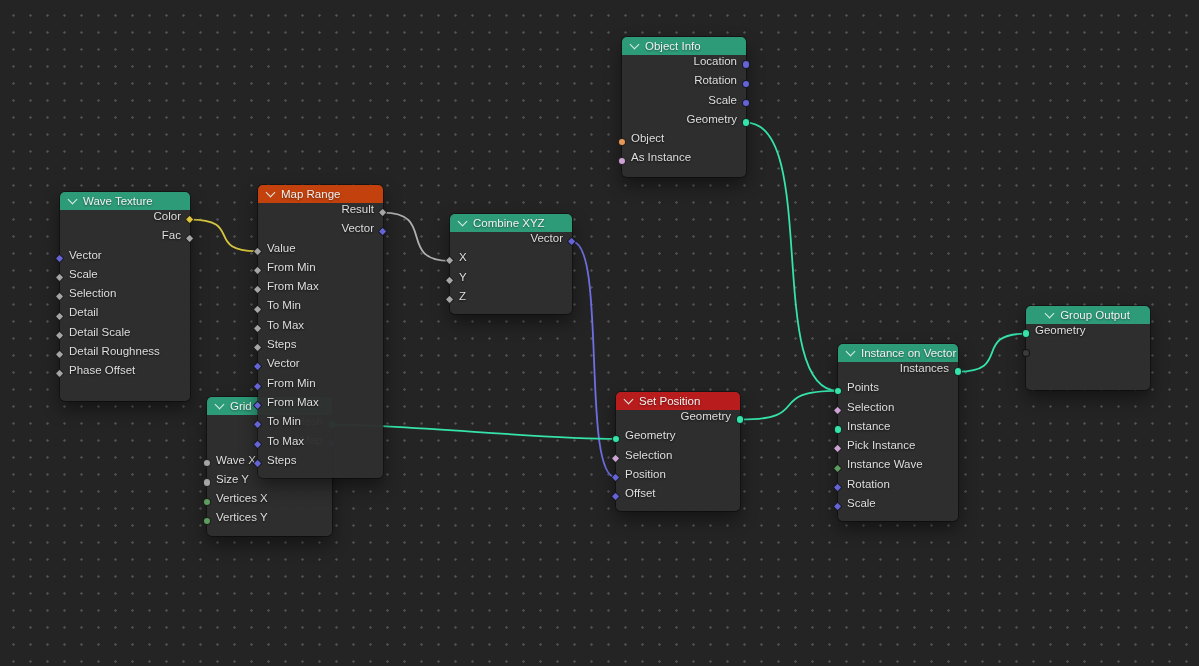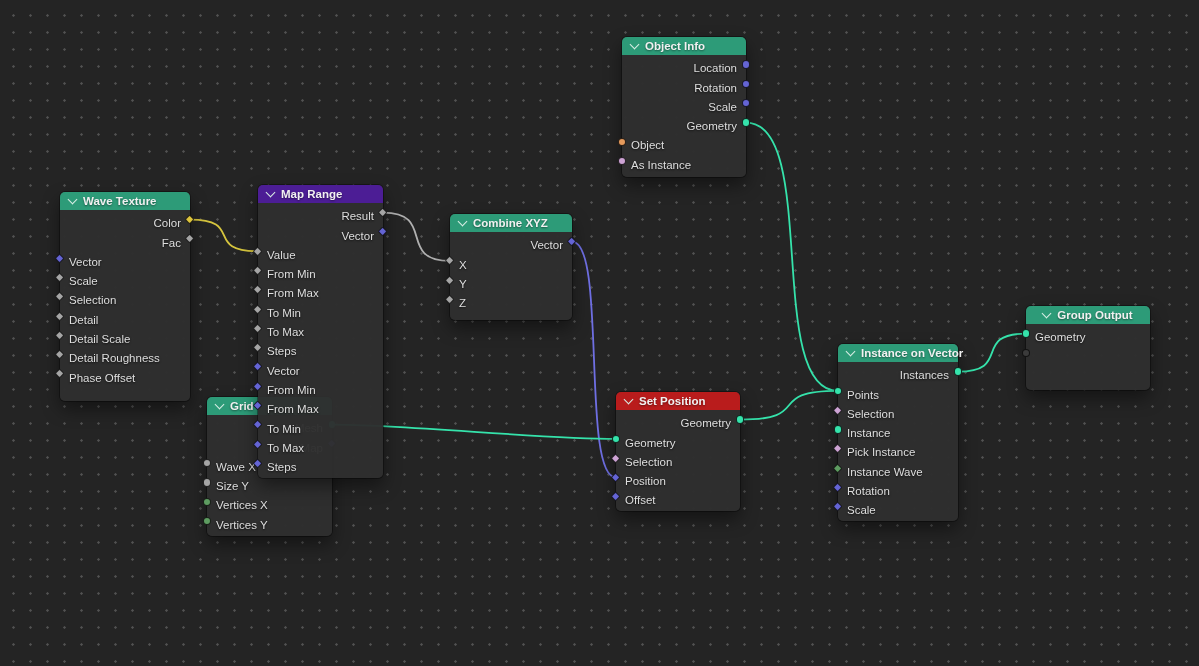--- a/index.html
+++ b/index.html
@@ -7,23 +7,23 @@
   #canvas{position:relative;width:1199px;height:666px;background-color:#242424;
     background-image:radial-gradient(circle, #525252 0.9px, transparent 1.5px);
     background-size:17px 17px;background-position:5px 7px;}
   #wires{position:absolute;left:0;top:0;width:1199px;height:666px;z-index:2;pointer-events:none;}
   .node{position:absolute;background:rgba(46,46,46,0.97);border-radius:5px;
     box-shadow:0 8px 18px rgba(0,0,0,0.45), 0 0 0 1px rgba(0,0,0,0.35);z-index:3;}
   .nheader{display:flex;align-items:center;gap:7px;height:18px;padding:0 9px;
     border-radius:5px 5px 0 0;}
   .chev{width:6px;height:6px;border-left:1.6px solid #d9eee5;border-bottom:1.6px solid #d9eee5;
     transform:rotate(-45deg);margin-top:-3px;flex:0 0 auto;}
-  .ntitle{font-size:11.5px;font-weight:700;color:#f1f1f1;white-space:nowrap;
+  .ntitle{font-size:11.5px;font-weight:400;color:#f1f1f1;white-space:nowrap;
     text-shadow:0 1px 2px rgba(0,0,0,0.45);}
-  .nrow{height:19.3px;display:flex;align-items:flex-end;padding:0 9px;}
+  .nrow{height:19.3px;display:flex;align-items:flex-start;padding:0 9px;}
   .nrow.out{justify-content:flex-end;}
   .nlabel{font-size:11.5px;color:#dedede;white-space:nowrap;
     text-shadow:0 1px 2px rgba(0,0,0,0.65);}
   .sock{position:absolute;box-sizing:border-box;border:1px solid rgba(12,12,12,0.85);z-index:4;}
   .sock.circle{width:8.4px;height:8.4px;border-radius:50%;}
   .sock.diamond{width:7.2px;height:7.2px;border-radius:1.5px;transform:rotate(45deg);}
 </style>
 </head>
 <body>
 
@@ -103,21 +103,21 @@
       <div class="nrow in">
         <span class="nlabel">Vertices X</span>
       </div>
       <span class="sock circle" style="background: rgb(94, 156, 97); top: 100.65px; left: -4.2px;"></span>
       <div class="nrow in">
         <span class="nlabel">Vertices Y</span>
       </div>
       <span class="sock circle" style="background: rgb(94, 156, 97); top: 119.95px; left: -4.2px;"></span>
     </div>
     <div class="node" style="left: 258px; top: 185px; width: 125px; z-index: 3; padding-bottom: 5px;">
-      <div class="nheader" style="background: #4c1d95;">
+      <div class="nheader" style="background: #c2410c;">
         <span class="chev"></span>
         <span class="ntitle">Map Range</span>
       </div>
       <div class="nrow out">
         <span class="nlabel">Result</span>
       </div>
       <span class="sock diamond" style="background: rgb(165, 165, 165); top: 24.05px; right: -3.6px;"></span>
       <div class="nrow out">
         <span class="nlabel">Vector</span>
       </div>
@@ -164,21 +164,21 @@
       <span class="sock diamond" style="background: rgb(100, 100, 212); top: 236.35px; left: -3.6px;"></span>
       <div class="nrow in">
         <span class="nlabel">To Max</span>
       </div>
       <span class="sock diamond" style="background: rgb(100, 100, 212); top: 255.65px; left: -3.6px;"></span>
       <div class="nrow in">
         <span class="nlabel">Steps</span>
       </div>
       <span class="sock diamond" style="background: rgb(100, 100, 212); top: 274.95px; left: -3.6px;"></span>
     </div>
-    <div class="node" style="left: 450px; top: 214px; width: 122px; z-index: 3; padding-bottom: 11px;">
+    <div class="node" style="left: 450px; top: 214px; width: 122px; z-index: 3; padding-bottom: 5px;">
       <div class="nheader" style="background: rgb(45, 155, 120);">
         <span class="chev"></span>
         <span class="ntitle">Combine XYZ</span>
       </div>
       <div class="nrow out">
         <span class="nlabel">Vector</span>
       </div>
       <span class="sock diamond" style="background: rgb(100, 100, 212); top: 24.05px; right: -3.6px;"></span>
       <div class="nrow in">
         <span class="nlabel">X</span>

